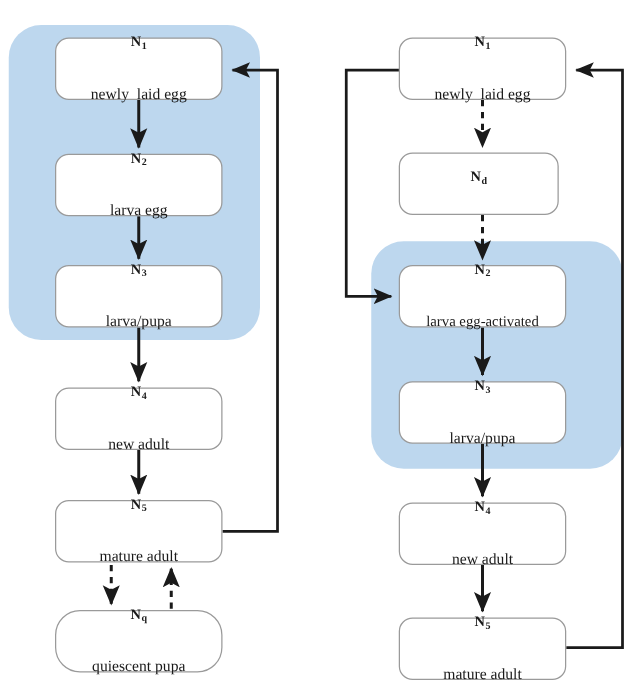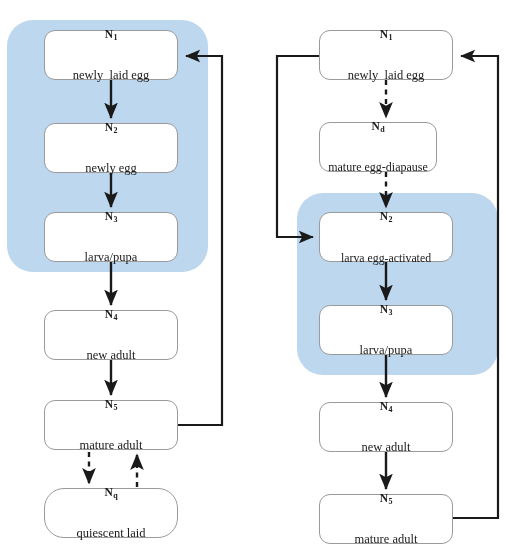--- a/index.html
+++ b/index.html
@@ -120,51 +120,50 @@
     <path d="M453,518 L498,518 L498,56 L461,56" fill="none" stroke="#1a1a1a" stroke-width="2.2" marker-end="url(#ah)"></path>
   </svg>
 
   <div class="node" style="left:44px; top:30px; width:134px; height:50px;">
     <div class="nlabel">N<sub>1</sub></div>
     <div class="ntext">newly  laid egg</div>
   </div>
 
   <div class="node" style="left:44px; top:123px; width:134px; height:50px;">
     <div class="nlabel">N<sub>2</sub></div>
-    <div class="ntext">newly egg</div>
+    <div class="ntext">larva egg</div>
   </div>
 
   <div class="node" style="left:44px; top:212px; width:134px; height:50px;">
     <div class="nlabel">N<sub>3</sub></div>
     <div class="ntext">larva/pupa</div>
   </div>
 
   <div class="node" style="left:44px; top:310px; width:134px; height:50px;">
     <div class="nlabel">N<sub>4</sub></div>
     <div class="ntext">new adult</div>
   </div>
 
   <div class="node" style="left:44px; top:400px; width:134px; height:50px;">
     <div class="nlabel">N<sub>5</sub></div>
     <div class="ntext">mature adult</div>
   </div>
 
   <div class="node" style="left:44px; top:488px; width:134px; height:50px;border-radius:20px;">
     <div class="nlabel">N<sub>q</sub></div>
-    <div class="ntext">quiescent laid</div>
+    <div class="ntext">quiescent pupa</div>
   </div>
 
   <div class="node" style="left:319px; top:30px; width:134px; height:50px;">
     <div class="nlabel">N<sub>1</sub></div>
     <div class="ntext">newly  laid egg</div>
   </div>
 
-  <div class="node" style="left:319px; top:122px; width:118px; height:50px;">
+  <div class="node" style="left:319px; top:122px; width:128px; height:50px;">
     <div class="nlabel">N<sub>d</sub></div>
-    <div class="ntext" style="font-size:12px;">mature egg-diapause</div>
   </div>
 
   <div class="node" style="left:319px; top:212px; width:134px; height:50px;">
     <div class="nlabel">N<sub>2</sub></div>
     <div class="ntext" style="font-size:11.8px;">larva egg-activated</div>
   </div>
 
   <div class="node" style="left:319px; top:305px; width:134px; height:50px;">
     <div class="nlabel">N<sub>3</sub></div>
     <div class="ntext">larva/pupa</div>

